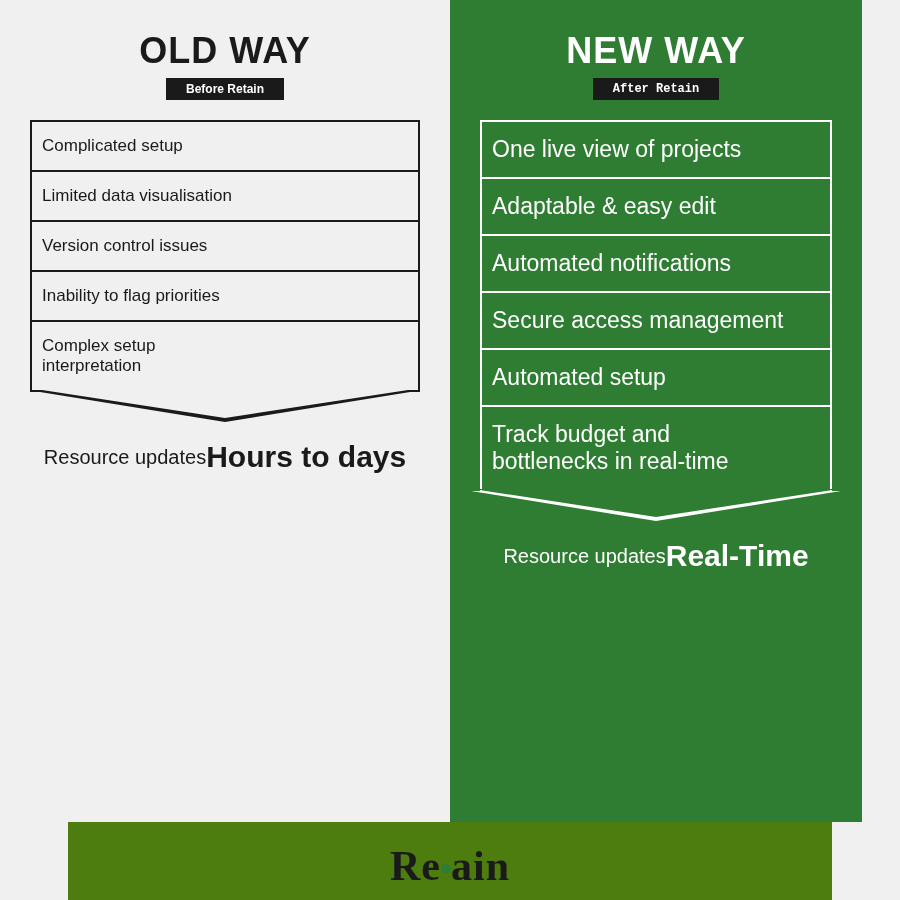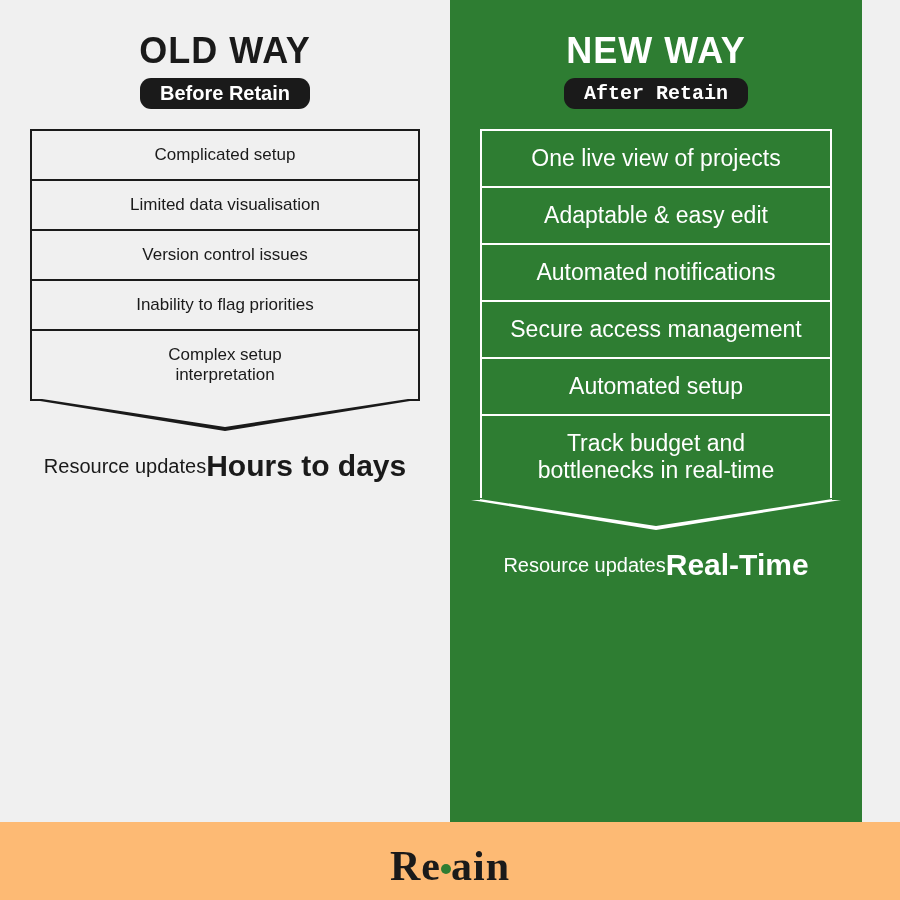--- a/index.html
+++ b/index.html
@@ -54,23 +54,22 @@
       font-weight: 900;
       letter-spacing: 1px;
       margin-bottom: 6px;
     }
     .left-col .col-title { color: #1a1a1a; }
     .right-col .col-title { color: #ffffff; }
 
     .col-subtitle-box {
       padding: 4px 20px;
       margin-bottom: 20px;
-      font-size: 20px;
+      font-size: 12px;
       font-weight: 600;
-      border-radius: 11px;
     }
     .left-col .col-subtitle-box {
       background-color: #1a1a1a;
       color: #ffffff;
     }
     .right-col .col-subtitle-box {
       background-color: #1a1a1a;
       color: #ffffff;
       font-family: Liberation Mono, monospace;
     }
@@ -85,21 +84,20 @@
       position: relative;
     }
 
     .right-col .items-list {
       border: 2px solid #ffffff;
       border-bottom: none;
     }
 
     .item-row {
       padding: 14px 10px;
-      text-align: center;
       font-size: 17px;
       border-bottom: 2px solid #1a1a1a;
     }
 
     .right-col .item-row {
       border-bottom: 2px solid #ffffff;
       color: #ffffff;
       font-size: 23px;
     }
 
@@ -168,22 +166,22 @@
       font-size: 30px;
       font-weight: 900;
     }
     .left-col .resource-label { color: #1a1a1a; }
     .left-col .time-label { color: #1a1a1a; }
     .right-col .resource-label { color: #ffffff; }
     .right-col .time-label { color: #ffffff; }
 
     
     .brand-footer {
-      width: 900px;
-      background-color: #fdba74;
+      width: 764px;
+      background-color: #4d7c0f;
       display: flex;
       justify-content: center;
       align-items: center;
       padding: 20px 0 10px 0;
     }
 
     .brand-name {
       font-size: 42px;
       font-weight: 700;
       color: #1a1a1a;

